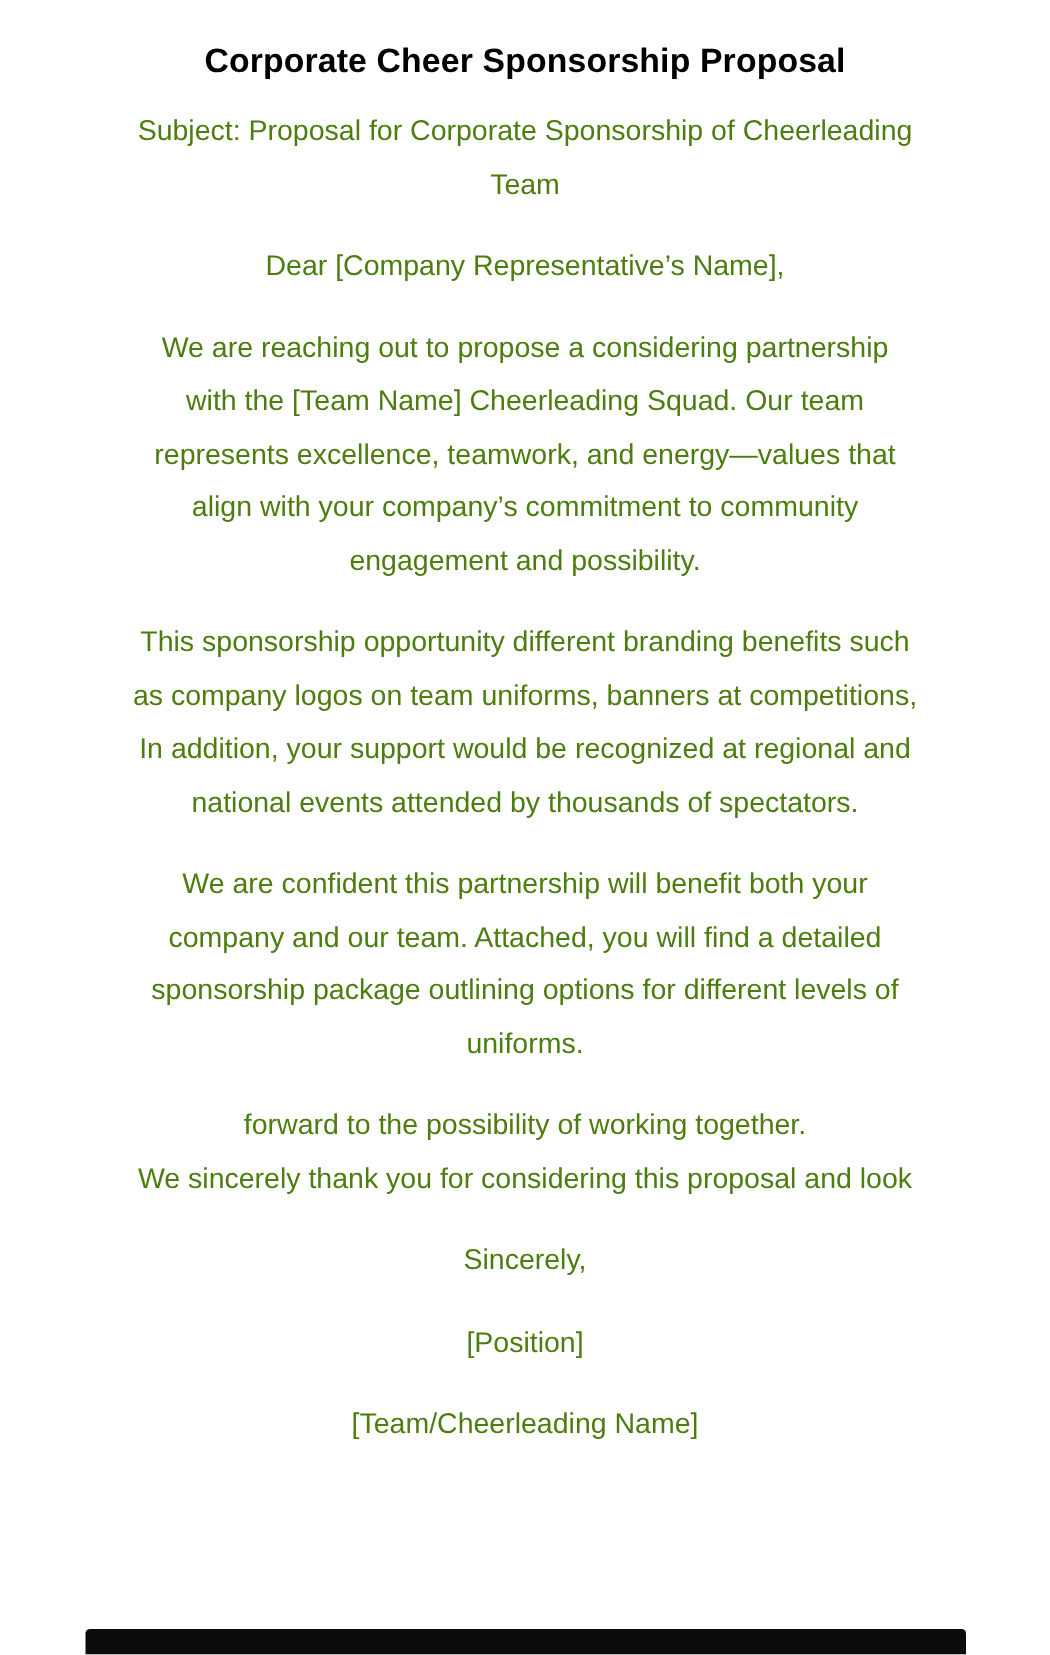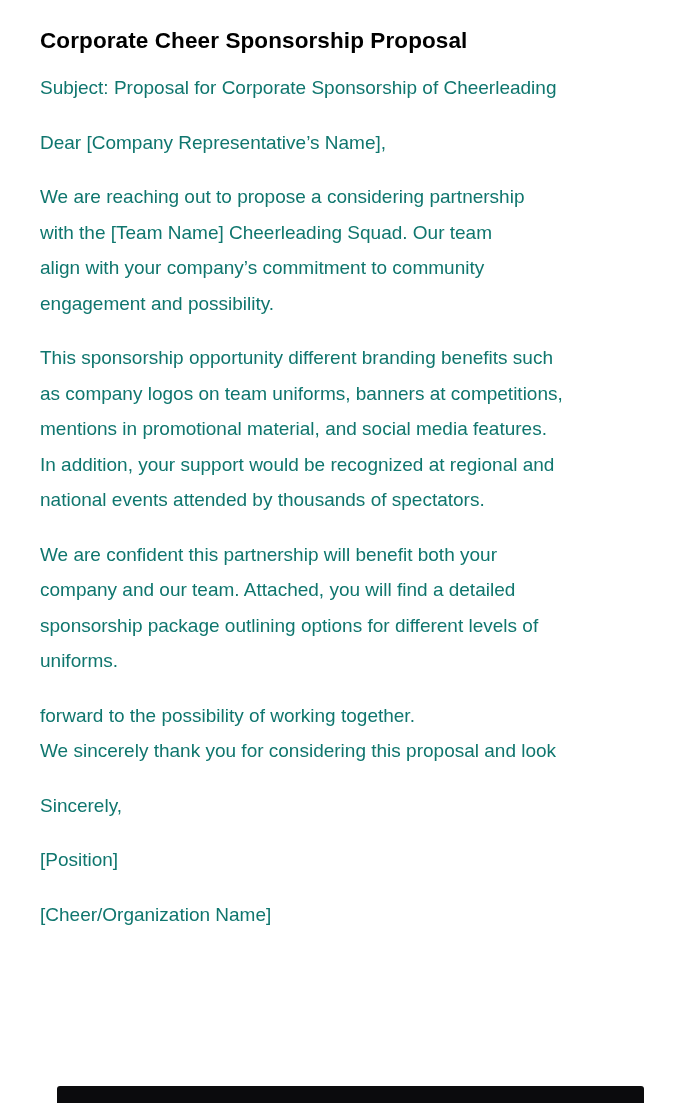--- a/index.html
+++ b/index.html
@@ -11,34 +11,35 @@
     height: 1103px;
     background: #ffffff;
     position: relative;
     overflow: hidden;
     font-family: "Liberation Sans", sans-serif;
   }
   .page {
     padding: 26px 40px 0 40px;
     box-sizing: border-box;
     width: 700px;
+    text-align: center;
   }
   h1.doc-title {
     margin: 0 0 14px 0;
     font-size: 22.5px;
     line-height: 30px;
     font-weight: 700;
     color: #000000;
     letter-spacing: 0.1px;
   }
   p.para {
     margin: 0 0 19px 0;
     font-size: 19px;
     line-height: 35.5px;
-    color: #0f766e;
+    color: #4d7c0f;
     font-weight: 400;
   }
   .line {
     display: block;
     white-space: pre;
   }
   .bottom-bar {
     position: absolute;
     left: 57px;
     bottom: 0;
@@ -50,37 +51,38 @@
 </style>
 </head>
 <body>
 
 <div class="page">
 
   <h1 class="doc-title">Corporate Cheer Sponsorship Proposal</h1>
 
   <p class="para">
     <span class="line">Subject: Proposal for Corporate Sponsorship of Cheerleading</span>
+    <span class="line">Team</span>
   </p>
 
   <p class="para">
     <span class="line">Dear [Company Representative’s Name],</span>
   </p>
 
   <p class="para">
     <span class="line">We are reaching out to propose a considering partnership</span>
     <span class="line">with the [Team Name] Cheerleading Squad. Our team</span>
+    <span class="line">represents excellence, teamwork, and energy—values that</span>
     <span class="line">align with your company’s commitment to community</span>
     <span class="line">engagement and possibility.</span>
   </p>
 
   <p class="para">
     <span class="line">This sponsorship opportunity different branding benefits such</span>
     <span class="line">as company logos on team uniforms, banners at competitions,</span>
-    <span class="line">mentions in promotional material, and social media features.</span>
     <span class="line">In addition, your support would be recognized at regional and</span>
     <span class="line">national events attended by thousands of spectators.</span>
   </p>
 
   <p class="para">
     <span class="line">We are confident this partnership will benefit both your</span>
     <span class="line">company and our team. Attached, you will find a detailed</span>
     <span class="line">sponsorship package outlining options for different levels of</span>
     <span class="line">uniforms.</span>
   </p>
@@ -93,18 +95,18 @@
   <p class="para">
     <span class="line">Sincerely,</span>
   </p>
 
 
   <p class="para">
     <span class="line">[Position]</span>
   </p>
 
   <p class="para">
-    <span class="line">[Cheer/Organization Name]</span>
+    <span class="line">[Team/Cheerleading Name]</span>
   </p>
 
 </div>
 
 <div class="bottom-bar"></div>
 
 </body></html>

